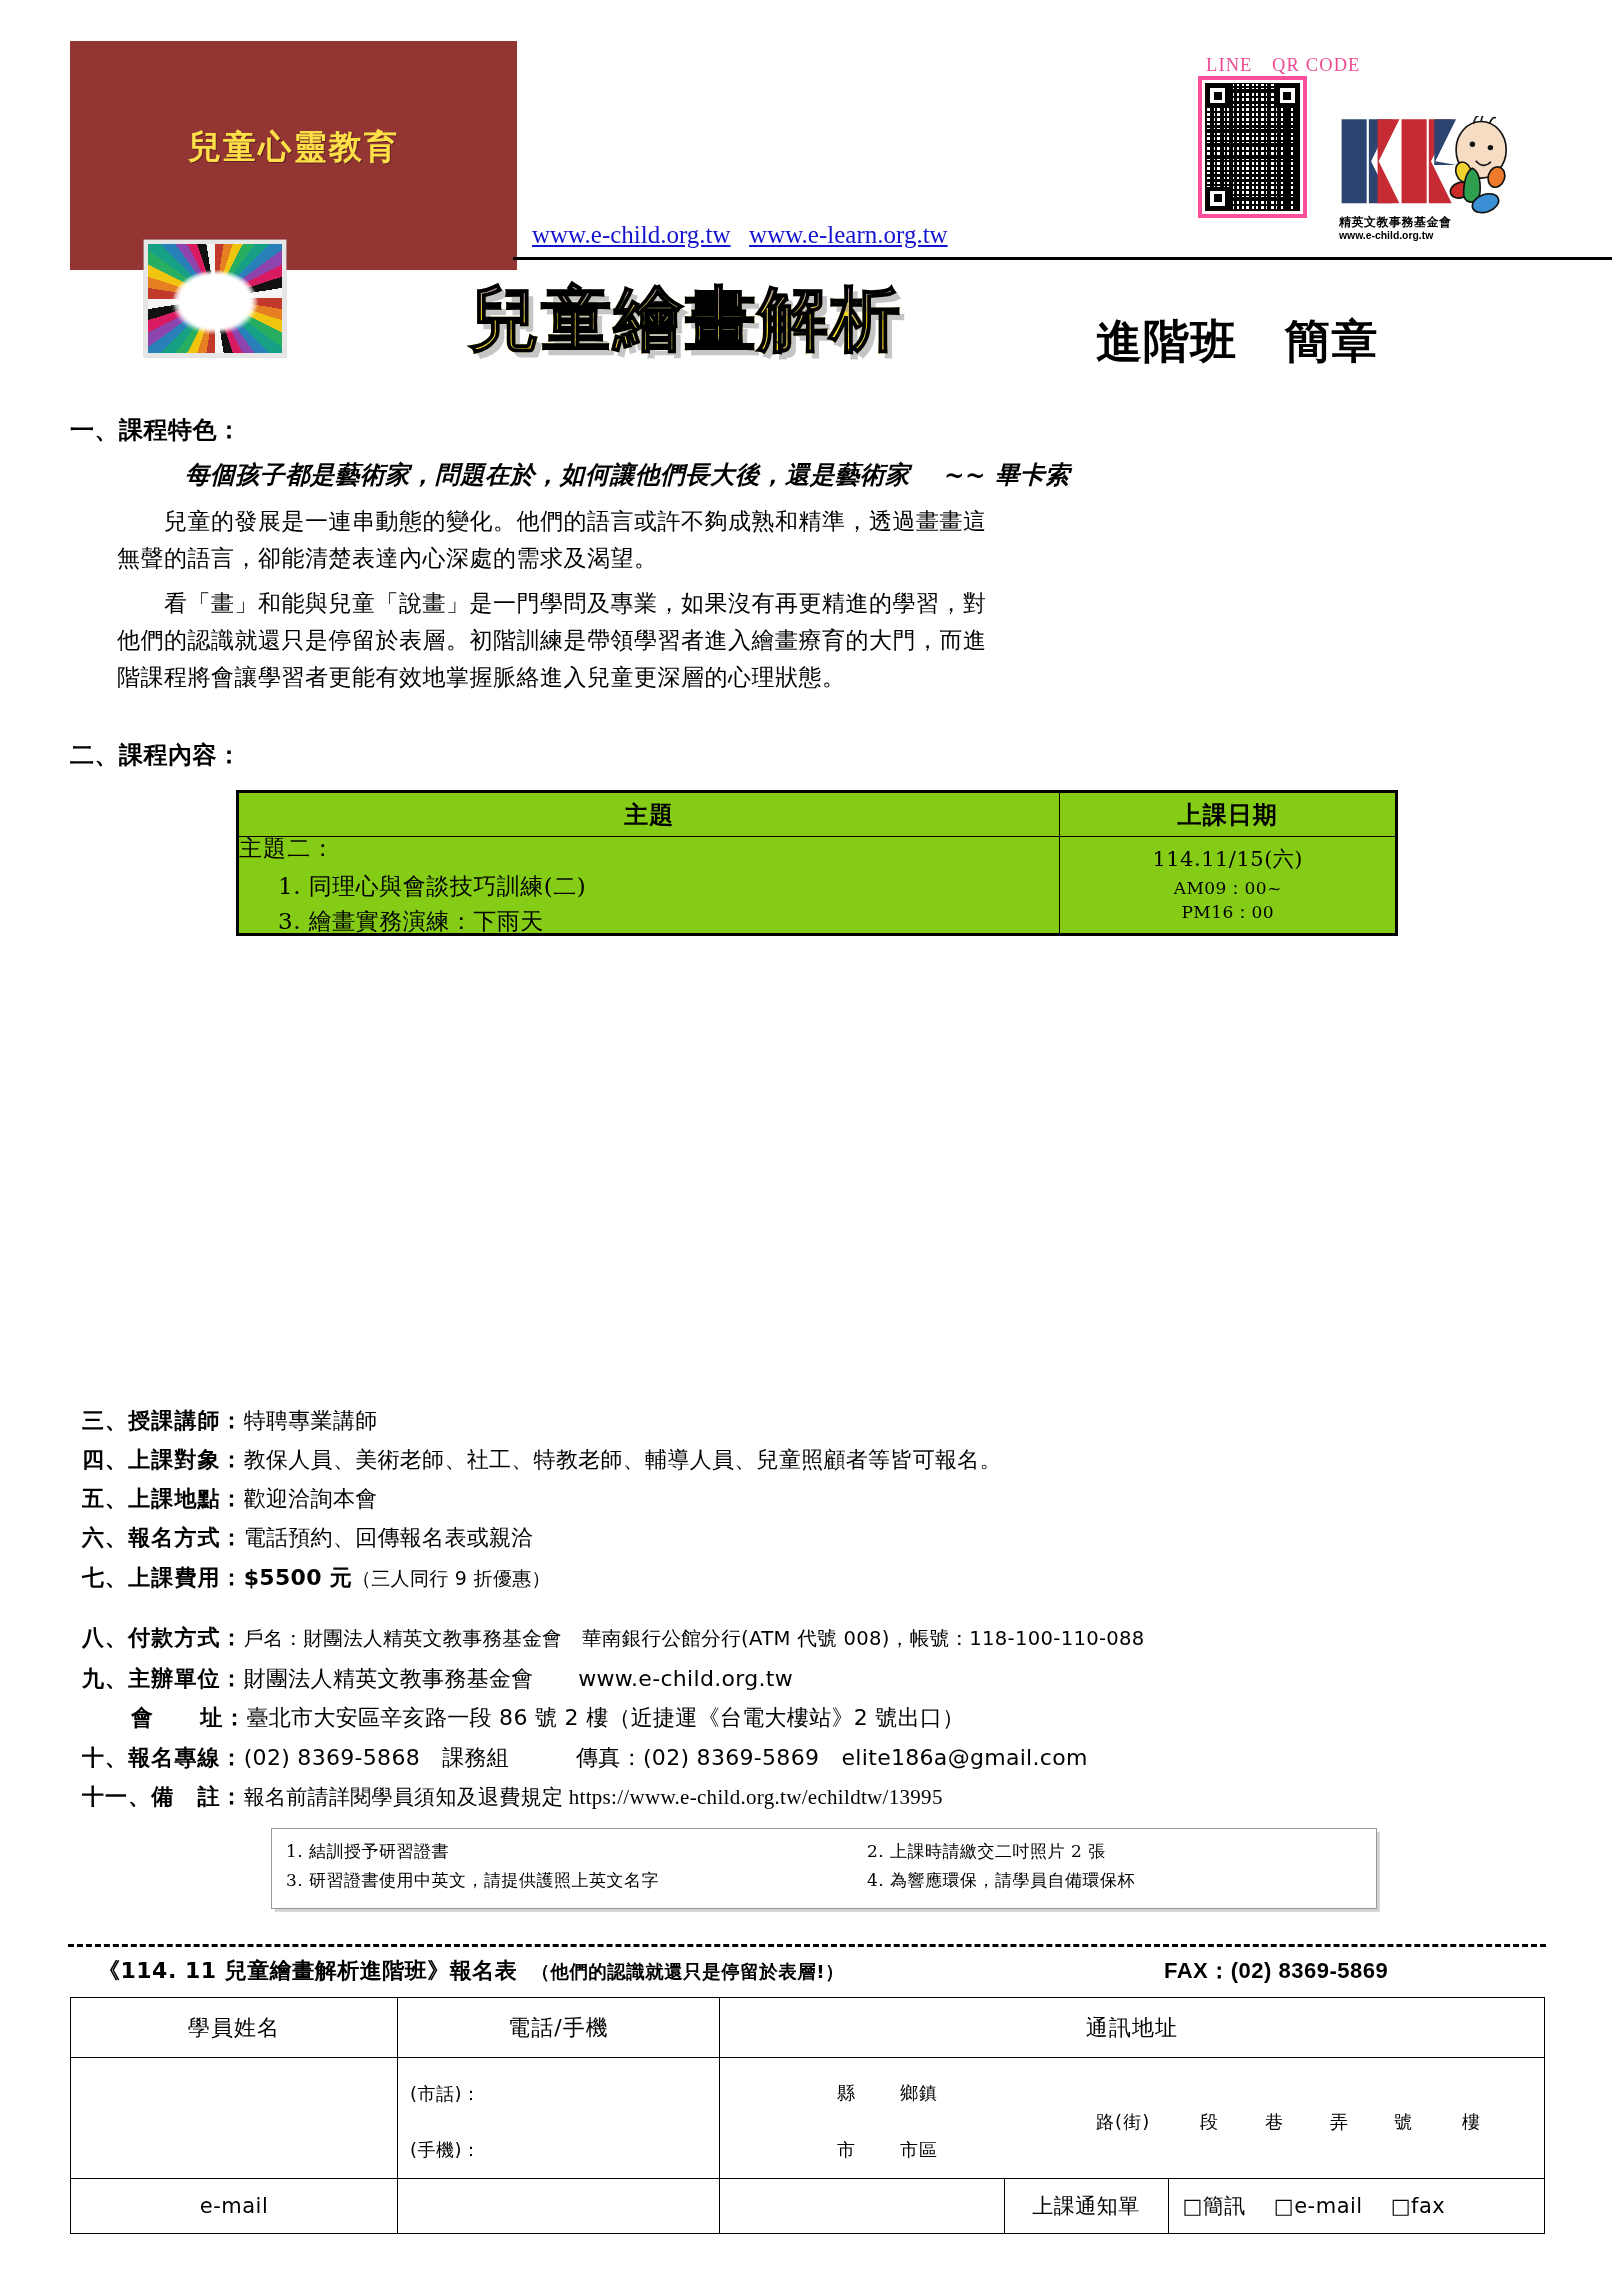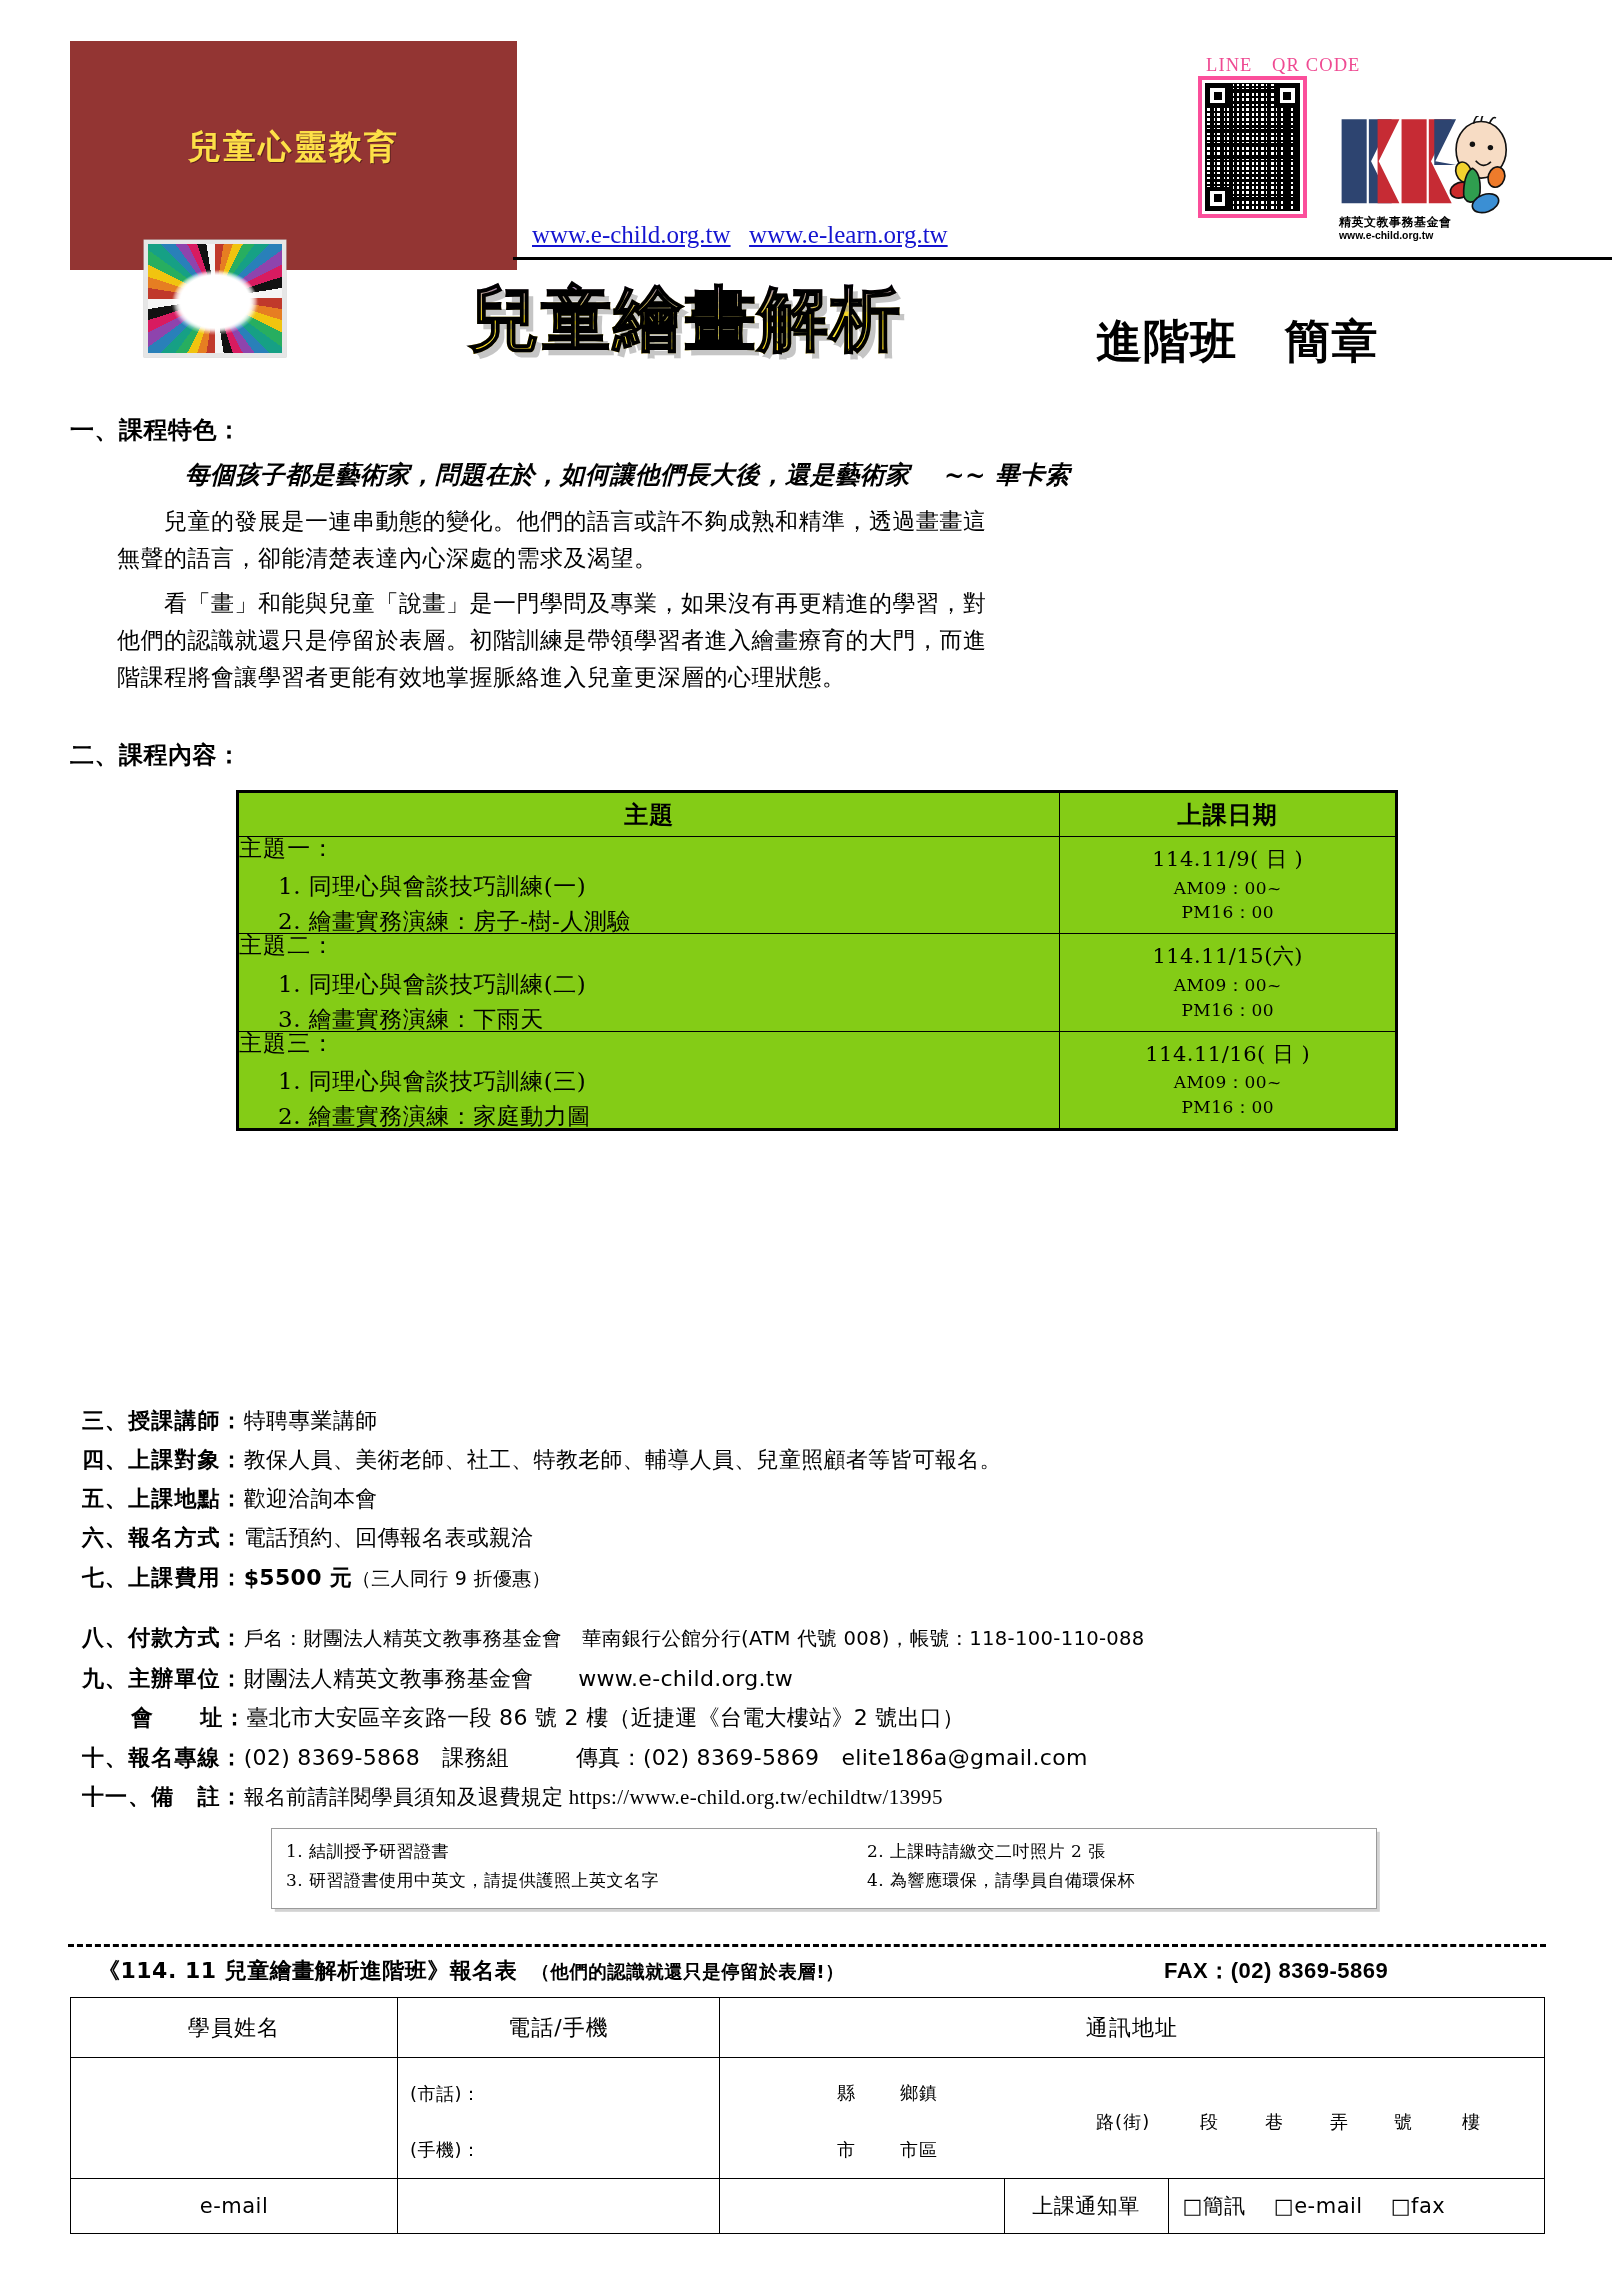--- a/index.html
+++ b/index.html
@@ -490,50 +490,26 @@
       </colgroup>
   <thead>
     <tr>
       <th>主題</th>
       <th>上課日期</th>
     </tr>
   </thead>
   <tbody>
     <tr>
       <td class="topic">
-        <div class="t-title">主題一：</div>
-        <div class="t-item">1. 同理心與會談技巧訓練(一)</div>
-        <div class="t-item">2. 繪畫實務演練：房子-樹-人測驗</div>
-      </td>
-      <td class="dt">
-        <div class="d-main">114.11/9( 日 )</div>
-        <div class="d-sub">AM09：00~</div>
-        <div class="d-sub">PM16：00</div>
-      </td>
-    </tr>
-    <tr>
-      <td class="topic">
         <div class="t-title">主題二：</div>
         <div class="t-item">1. 同理心與會談技巧訓練(二)</div>
         <div class="t-item">3. 繪畫實務演練：下雨天</div>
       </td>
       <td class="dt">
         <div class="d-main">114.11/15(六)</div>
-        <div class="d-sub">AM09：00~</div>
-        <div class="d-sub">PM16：00</div>
-      </td>
-    </tr>
-    <tr>
-      <td class="topic">
-        <div class="t-title">主題三：</div>
-        <div class="t-item">1. 同理心與會談技巧訓練(三)</div>
-        <div class="t-item">2. 繪畫實務演練：家庭動力圖</div>
-      </td>
-      <td class="dt">
-        <div class="d-main">114.11/16( 日 )</div>
         <div class="d-sub">AM09：00~</div>
         <div class="d-sub">PM16：00</div>
       </td>
     </tr>
   </tbody>
 </table>
 </div>
 
 <div class="info-item" style="top:1406px;">
   <span class="lbl">三、授課講師：</span><span class="val">特聘專業講師</span>

